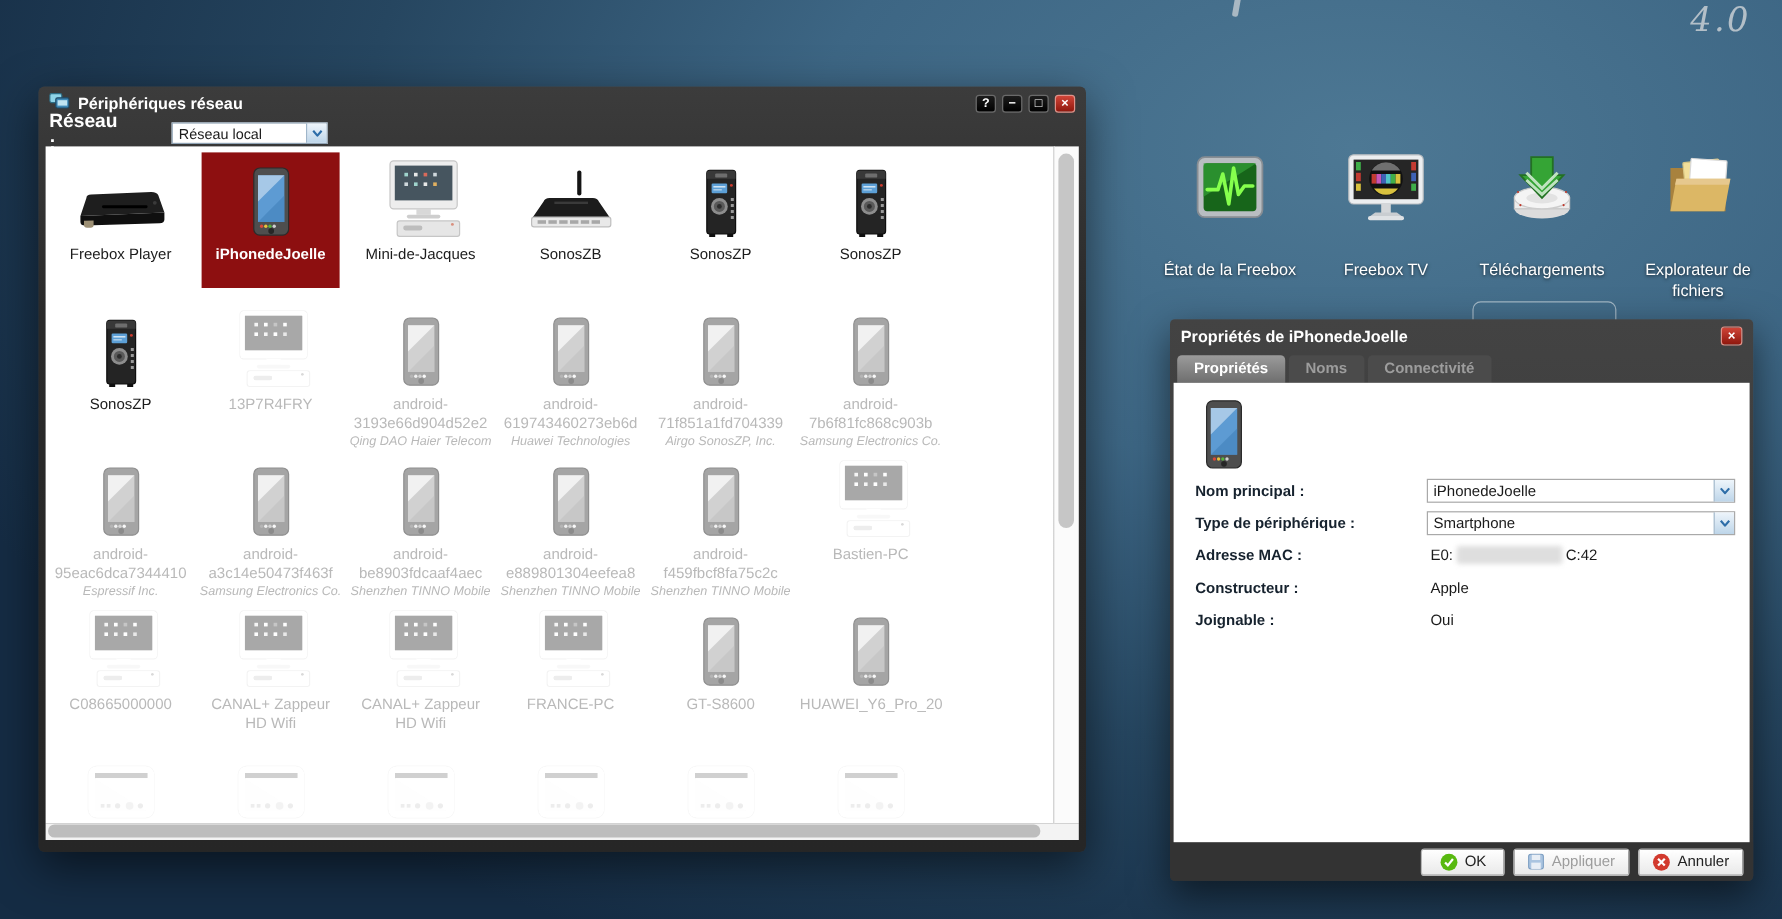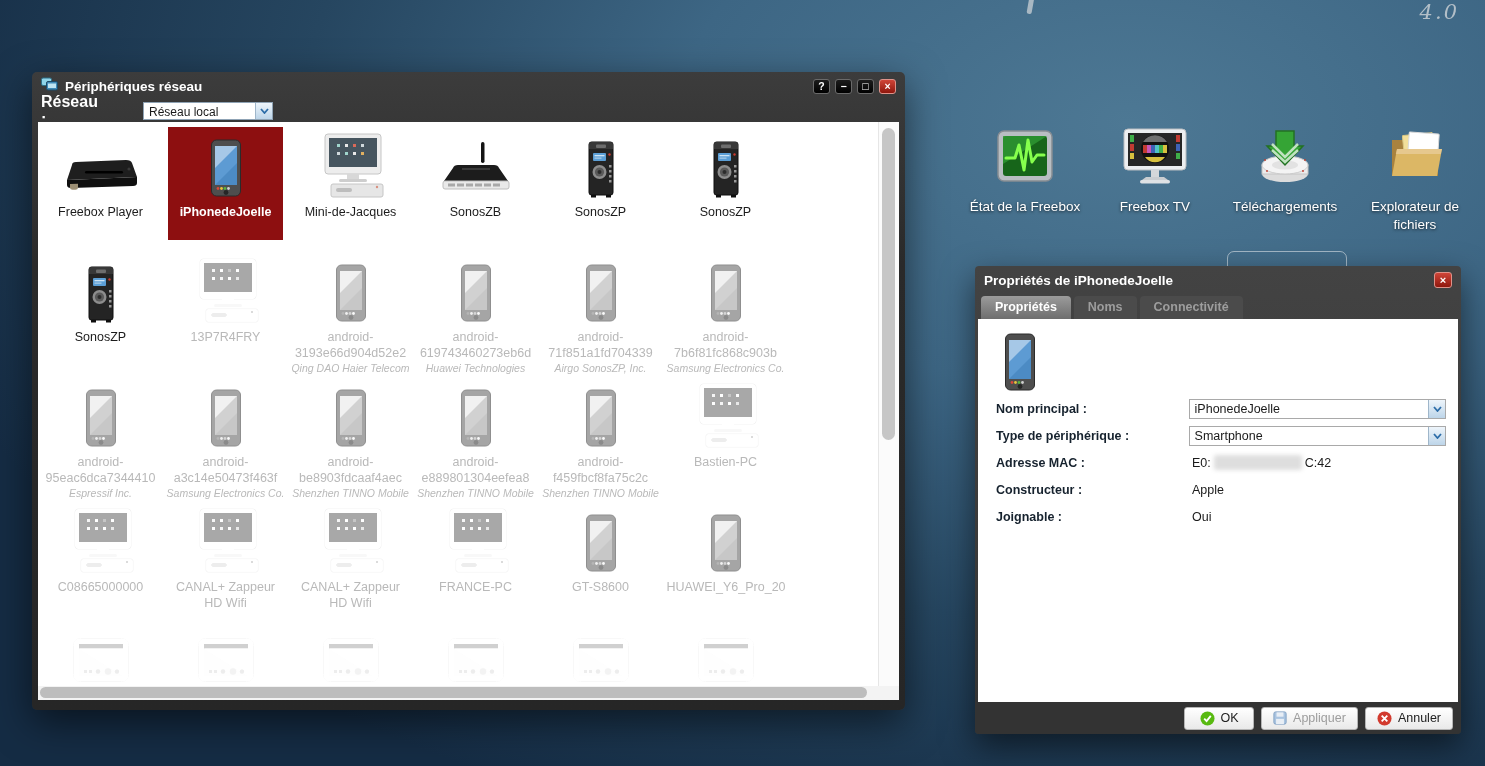--- a/index.html
+++ b/index.html
@@ -5,37 +5,37 @@
   * { margin:0; padding:0; box-sizing:border-box; }
   html,body { width:1485px; height:766px; overflow:hidden; }
   body {
     font-family:"Liberation Sans", sans-serif;
     background:#152c44;
     background-image:radial-gradient(1250px 760px at 76% 16%, #4d7894 0%, #3d6684 36%, #264660 66%, #152c44 100%);
     position:relative;
   }
   .version {
     position:absolute; right:26px; top:0; font-family:"DejaVu Serif", serif;
-    font-style:italic; font-size:21px; color:#b3bfc8; letter-spacing:2px; z-index:1;
+    font-style:italic; font-size:28px; color:#b3bfc8; letter-spacing:2px; z-index:1;
   }
   .logo-stroke {
     position:absolute; left:1028px; top:-4px; width:5px; height:18px;
     background:#c2cbd1; transform:rotate(10deg); opacity:.8; border-radius:2px; z-index:1;
   }
   .ghost-outline {
     position:absolute; left:1227px; top:251px; width:120px; height:26px;
     border:1px solid rgba(255,255,255,.5); border-radius:7px; z-index:1;
   }
 
   
   .shortcuts { position:absolute; left:960px; top:124px; display:flex; z-index:2; }
   .shortcut { width:130px; display:flex; flex-direction:column; align-items:center; cursor:pointer; }
   .sc-icon { height:66px; display:flex; align-items:center; justify-content:center; }
   .sc-label {
-    margin-top:8px; color:#fff; font-size:13.5px; text-align:center; line-height:1.3;
+    margin-top:26px; color:#fff; font-size:13.5px; text-align:center; line-height:1.3;
     text-shadow:0 1px 3px rgba(0,0,0,.7); max-width:124px;
   }
 
   
   #win-devices {
     position:absolute; left:32px; top:72px; width:873px; height:638px;
     background:linear-gradient(#3c3c3c,#2a2a2a 30%,#262626); border-radius:5px;
     box-shadow:0 12px 38px rgba(0,0,0,.55); z-index:3;
   }
   .dw-titlebar { height:28px; display:flex; align-items:center; padding:0 9px; gap:7px; }

